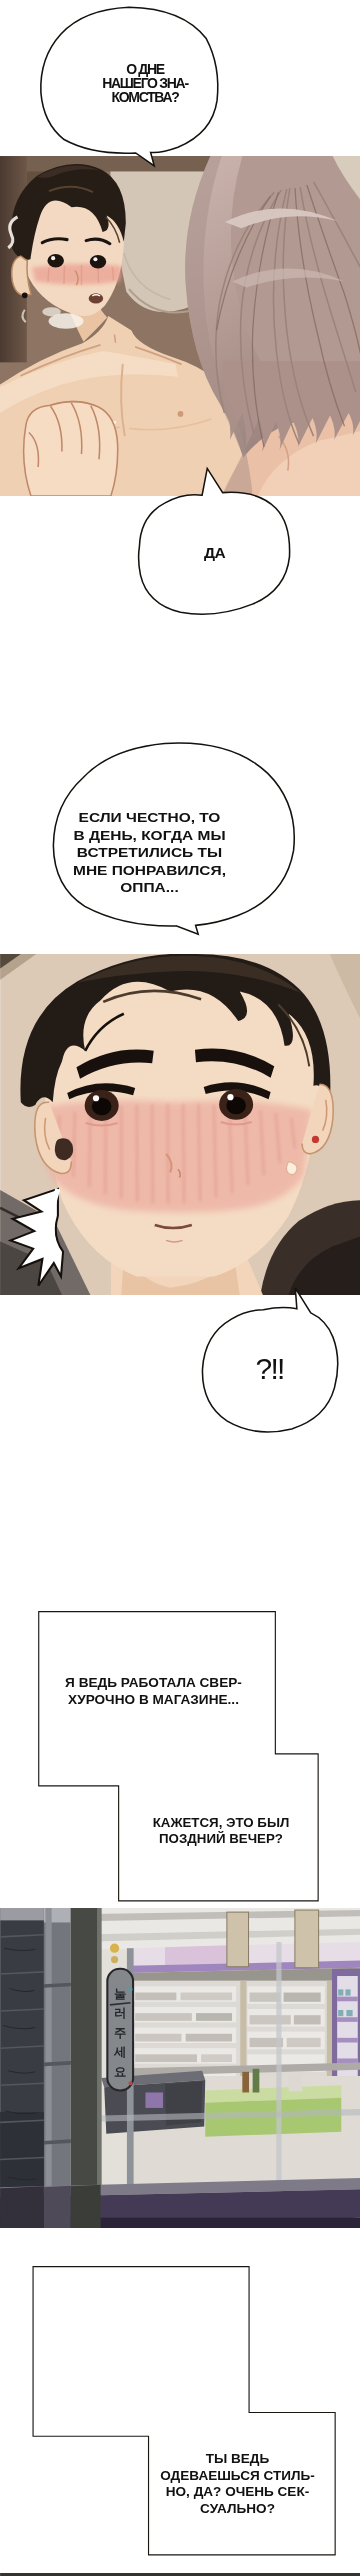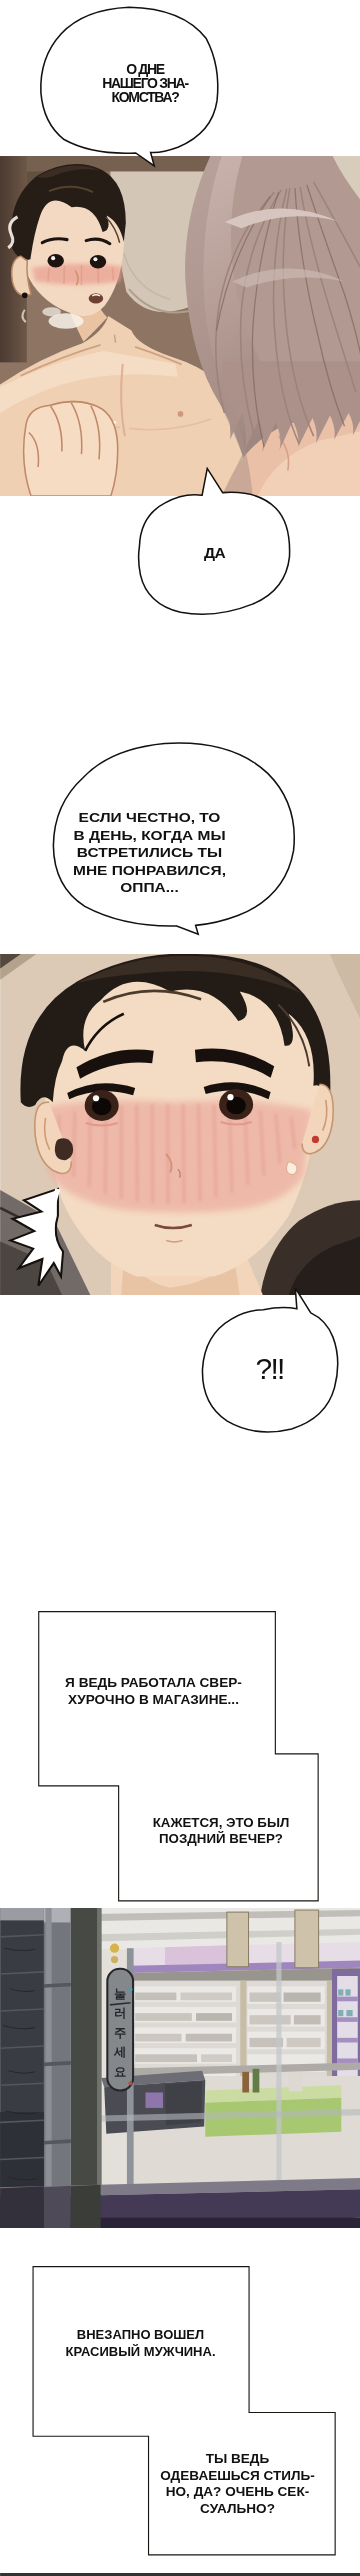--- a/index.html
+++ b/index.html
@@ -527,17 +527,16 @@
 
 <svg class="abs" style="left:0;top:1607px" width="361" height="299" viewBox="0 3120 700 580">
   <polygon points="75,3129 534,3129 534,3405 617,3405 617,3690 230,3690 230,3467 75,3467" fill="#fff" stroke="#1a1612" stroke-width="2.2"></polygon>
 </svg>
 <div class="txt" id="t5" style="left:66px;top:1675px;width:175px;font-size:13px;line-height:16.5px;transform:scaleX(1.047);">Я ВЕДЬ РАБОТАЛА СВЕР-<br>ХУРОЧНО В МАГАЗИНЕ...</div>
 <div class="txt" id="t6" style="left:149px;top:1815px;width:144px;font-size:13px;line-height:16px;transform:scaleX(1.024);">КАЖЕТСЯ, ЭТО БЫЛ<br>ПОЗДНИЙ ВЕЧЕР?</div>
 
 <svg class="abs" style="left:0;top:2262px" width="361" height="299" viewBox="0 4390 700 580">
   <polygon points="64,4399 483,4399 483,4682 650,4682 650,4958 288,4958 288,4728 64,4728" fill="#fff" stroke="#1a1612" stroke-width="2.2"></polygon>
 </svg>
-<div class="txt" id="t7" style="left:63px;top:2327px;width:155px;font-size:13px;line-height:16.5px;">ВНЕЗАПНО ВОШЕЛ<br>КРАСИВЫЙ МУЖЧИНА.</div>
 <div class="txt" id="t8" style="left:155px;top:2451px;width:165px;font-size:13px;line-height:16.5px;transform:scaleX(1.043);">ТЫ ВЕДЬ<br>ОДЕВАЕШЬСЯ СТИЛЬ-<br>НО, ДА? ОЧЕНЬ СЕК-<br>СУАЛЬНО?</div>
 
 </div>
 
 
 </body></html>

